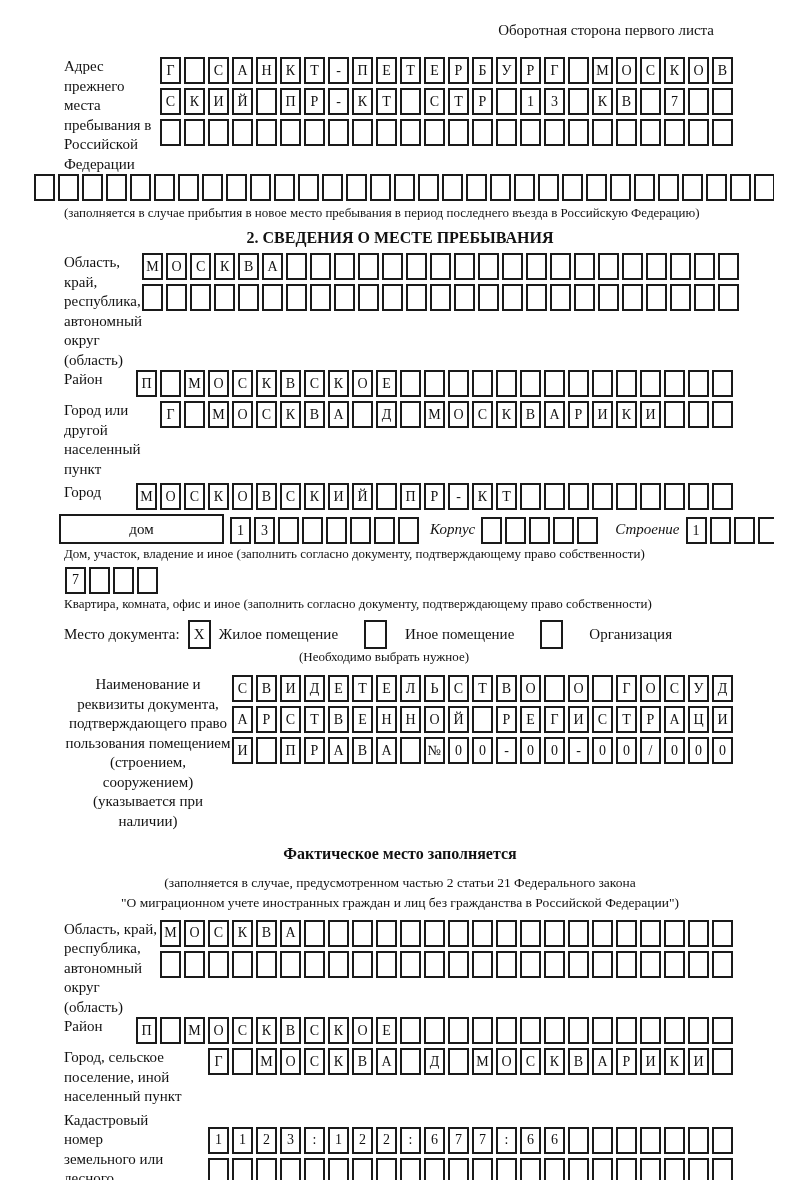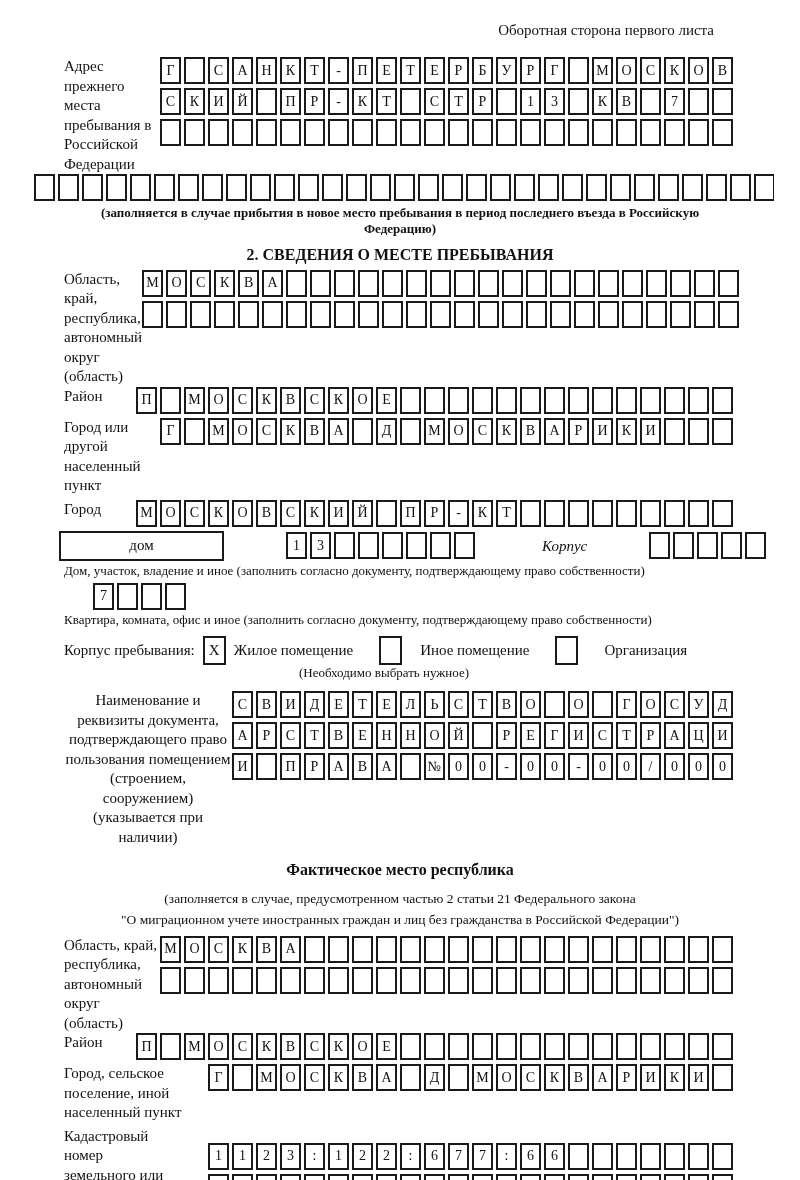--- a/index.html
+++ b/index.html
@@ -10,21 +10,21 @@
     box-sizing:border-box;
     padding:22px 38px 0 38px;
     font-family:"Liberation Serif","DejaVu Serif",serif;
     color:#111;
     background:#fff;
     overflow:hidden;
   }
   .corner-note{text-align:right;font-size:15px;padding-right:22px;}
   .lbl{font-size:15px;line-height:1.3;}
   .note{font-size:13px;line-height:1.25;}
-  .center{text-align:center;font-weight:bold;}
+  .center{text-align:left;}
   .sec-title{text-align:center;font-weight:bold;font-size:16px;margin:8px 0 6px 0;}
   .frow{display:flex;justify-content:space-between;align-items:flex-start;}
   .cellrow{display:flex;margin-bottom:4px;}
   .cell{
     box-sizing:border-box;flex:none;
     width:21px;height:27px;margin-right:3px;
     border:2px solid #1a1a1a;
     display:flex;align-items:center;justify-content:center;
     font-size:14px;background:#fff;
   }
@@ -34,21 +34,21 @@
   .w150{width:150px;}
   .w190{width:192px;}
   .w215{width:212px;}
   .fullrow{margin-left:-30px;}
   .addr{margin-top:18px;}
   .boxlabel{
     box-sizing:border-box;border:2px solid #1a1a1a;height:30px;
     display:flex;align-items:center;justify-content:center;
     font-size:15px;flex:none;background:#fff;
   }
-  .house-row{display:flex;align-items:center;margin:4px 0 2px -5px;gap:28px;}
+  .house-row{display:flex;align-items:flex-end;margin:4px 0 2px -5px;}
   .inline-lbl{font-size:15px;line-height:30px;flex:none;font-style:italic;}
   .checkbox{
     box-sizing:border-box;width:23px;height:29px;border:2px solid #1a1a1a;
     display:inline-flex;align-items:center;justify-content:center;
     font-size:15px;flex:none;background:#fff;
   }
   .stay-row{display:flex;align-items:center;margin-top:8px;}
   .doc-block{margin-top:10px;text-align:center;}
   .fact-title{text-align:center;font-weight:bold;font-size:16px;margin:14px 0 10px 0;}
   .fact-note{font-size:13.5px;text-align:center;line-height:1.5;}
@@ -385,21 +385,21 @@
     <div class="cellrow mb0">
         <span class="cell">7</span>
         <span class="cell"></span>
         <span class="cell"></span>
         <span class="cell"></span>
       </div>
   </div>
   <div class="note">Квартира, комната, офис и иное (заполнить согласно документу, подтверждающему право собственности)</div>
 
   <div class="stay-row">
-    <div class="lbl">Корпус пребывания:</div>
+    <div class="lbl">Место документа:</div>
     <span class="gap8"></span>
     <span class="checkbox">X</span>
     <span class="gap8"></span>
     <div class="lbl">Жилое помещение</div>
     <span class="gap26"></span>
     <span class="checkbox"></span>
     <span class="gap18"></span>
     <div class="lbl">Иное помещение</div>
     <span class="gap26"></span>
     <span class="checkbox"></span>
@@ -476,21 +476,21 @@
           <span class="cell">0</span>
           <span class="cell">0</span>
           <span class="cell">/</span>
           <span class="cell">0</span>
           <span class="cell">0</span>
           <span class="cell">0</span>
         </div>
     </div>
   </div>
 
-  <div class="fact-title">Фактическое место республика</div>
+  <div class="fact-title">Фактическое место заполняется</div>
   <div class="fact-note">(заполняется в случае, предусмотренном частью 2 статьи 21 Федерального закона</div>
   <div class="fact-note" style="margin-bottom:6px;">"О миграционном учете иностранных граждан и лиц без гражданства в Российской Федерации")</div>
 
   <div class="frow">
     <div class="lbl w120">Область, край, республика, автономный округ (область)</div>
     <div class="cellcol">
       <div class="cellrow">
           <span class="cell">М</span>
           <span class="cell">О</span>
           <span class="cell">С</span>

